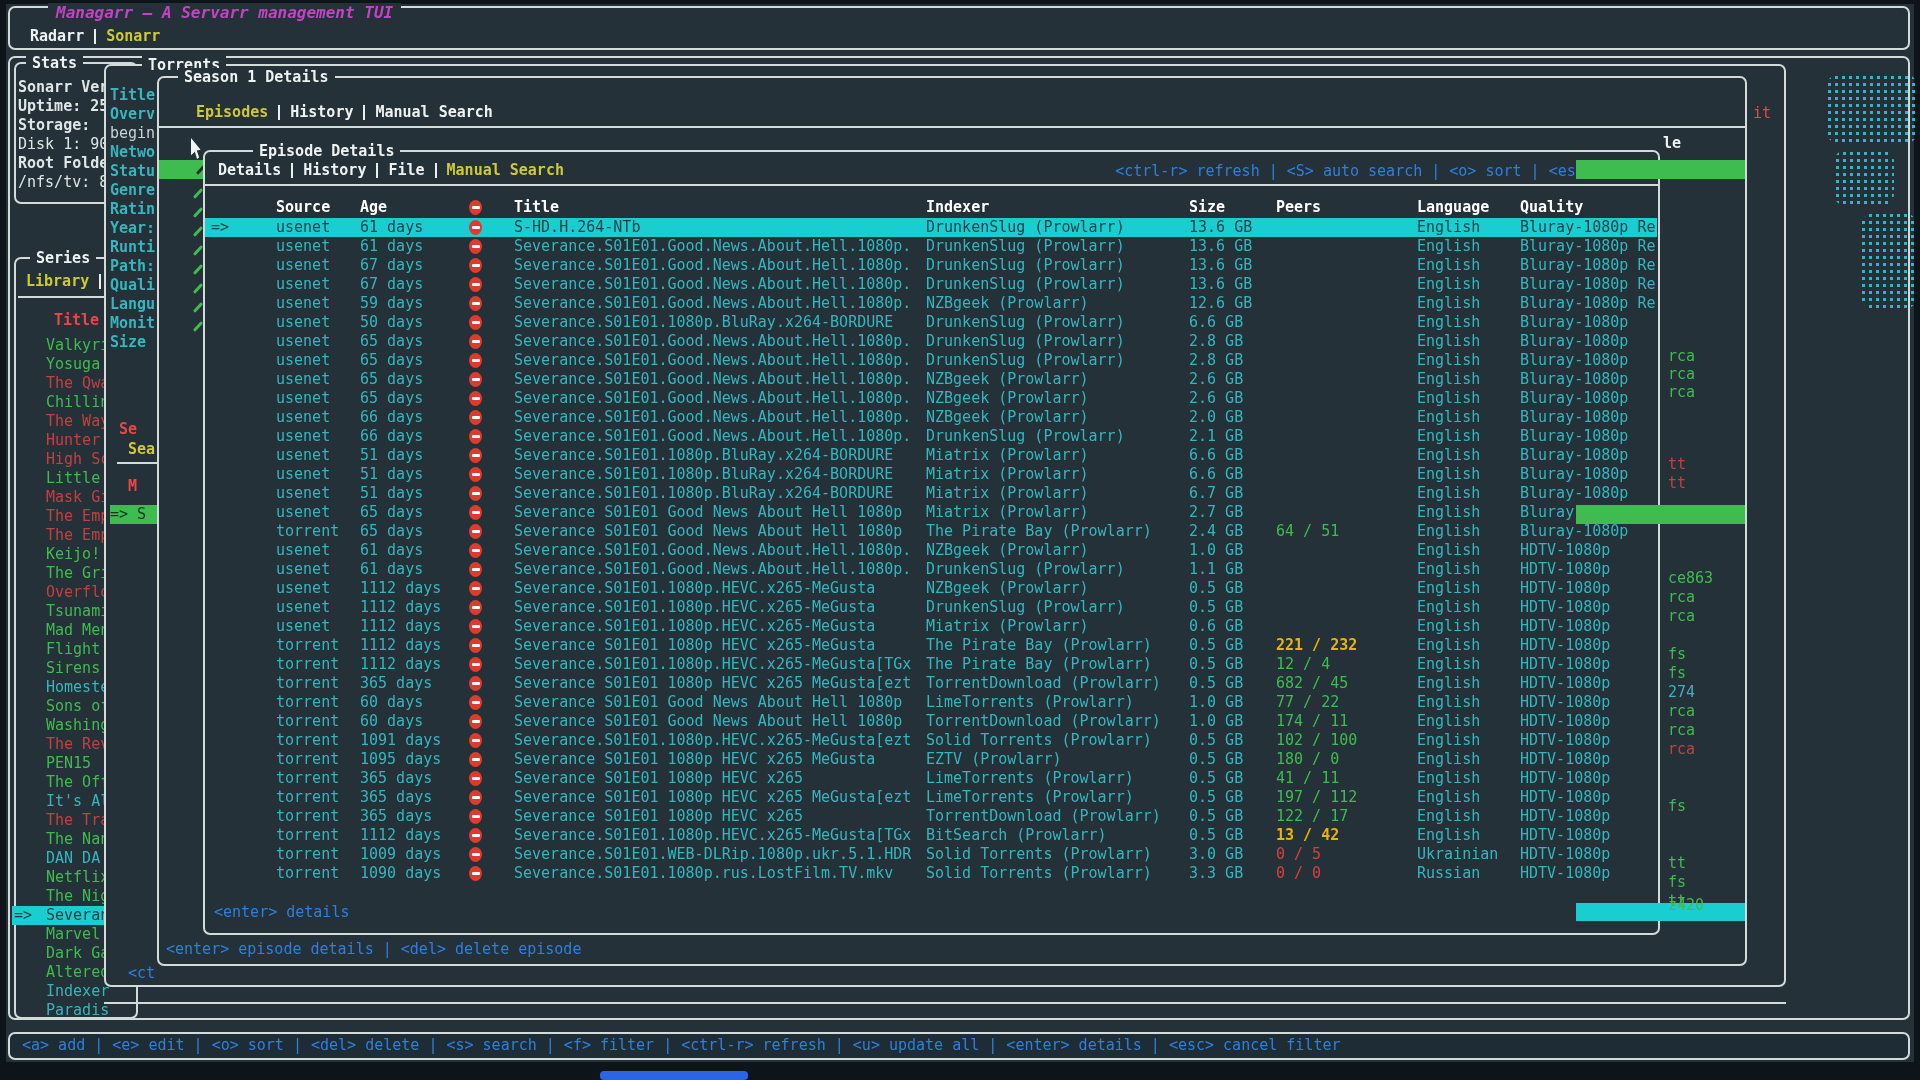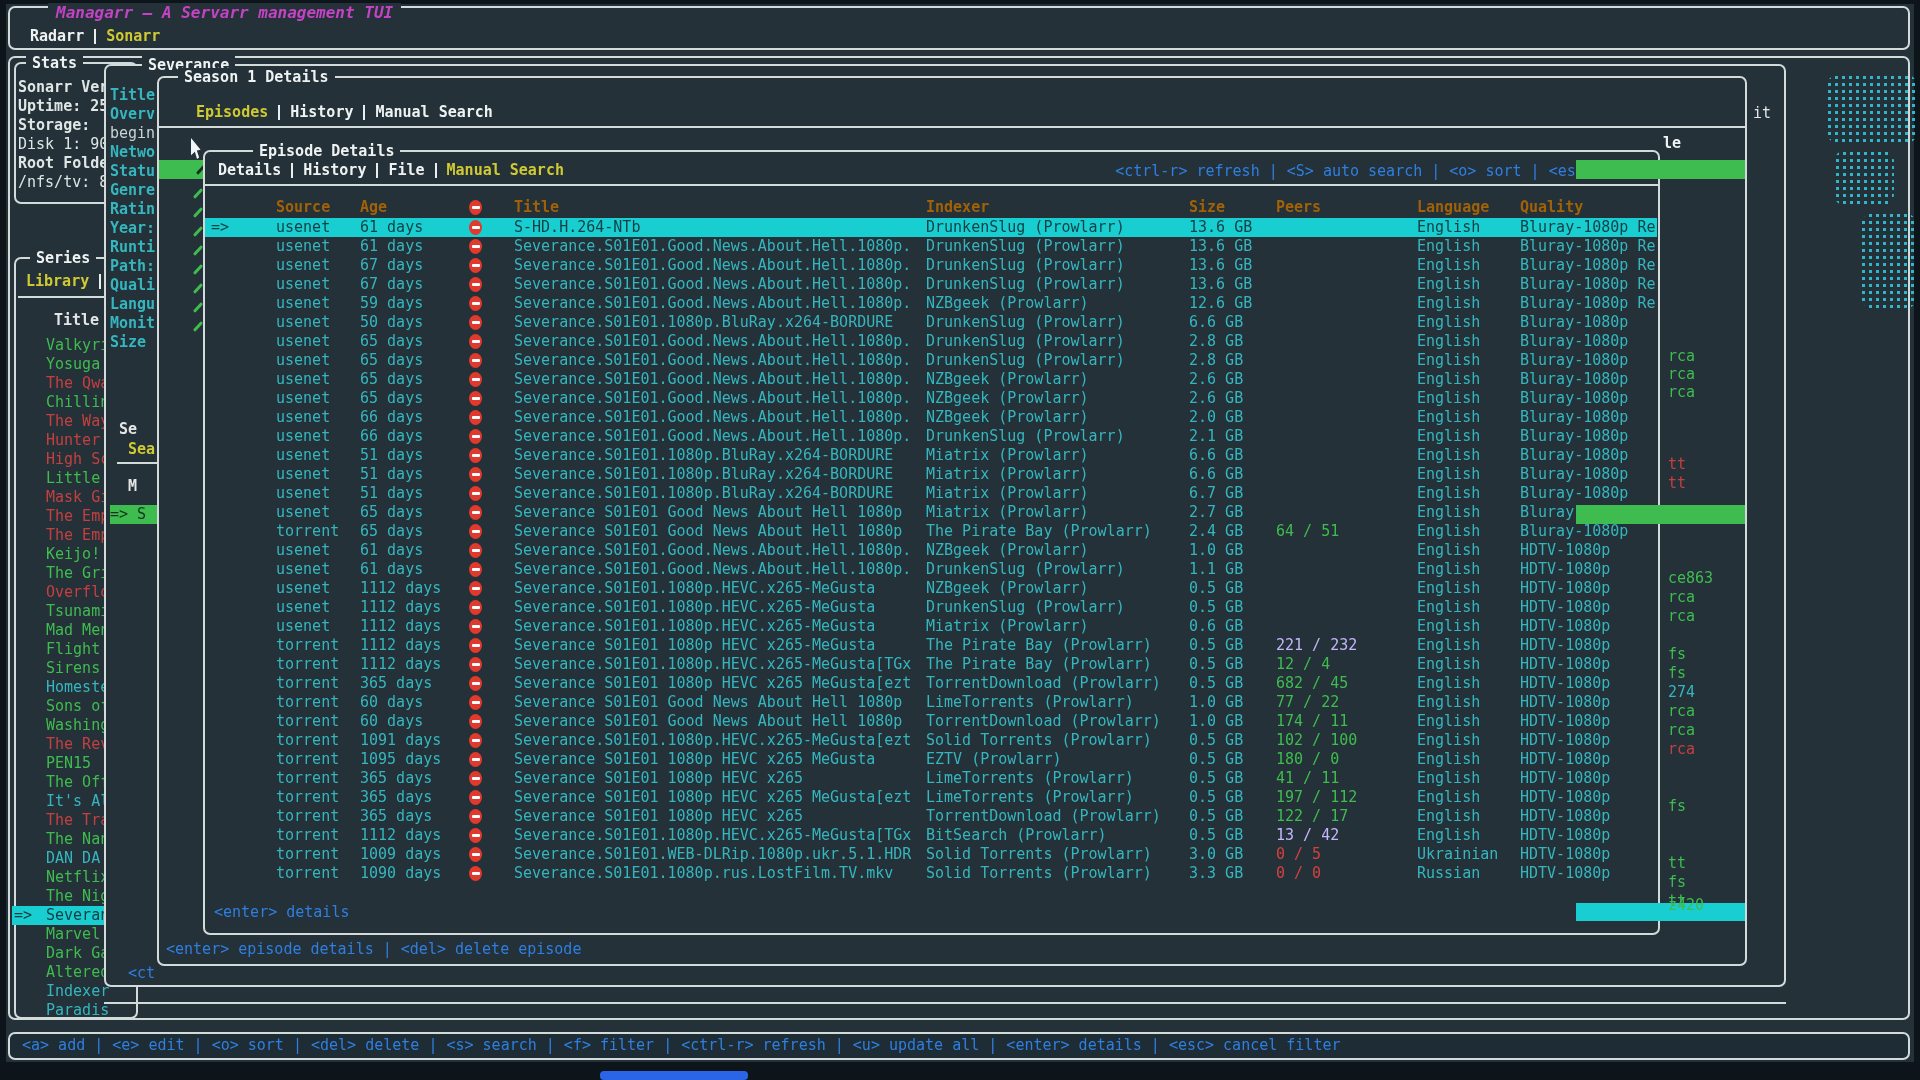--- a/index.html
+++ b/index.html
@@ -5,42 +5,42 @@
   html,body{margin:0;padding:0;background:#05090c;}
   #screen{position:relative;width:1920px;height:1080px;background:#0d151a;overflow:hidden;
           font-family:"DejaVu Sans Mono",monospace;font-size:15px;line-height:19px;color:#c9d4d4;}
   .abs{position:absolute;}
   .win{position:absolute;border:2px solid #d3dada;border-radius:7px;background:#243138;box-sizing:border-box;}
   .panel-title{position:absolute;background:#243138;padding:0 6px;font-weight:bold;color:#eef2f2;white-space:pre;}
   .hline{position:absolute;height:2px;background:#d3dada;}
   .vsep{display:inline-block;width:2px;height:15px;background:#e8eded;margin:0 10px;vertical-align:middle;}
   .bold{font-weight:bold;}
   .italic{font-style:italic;}
-  .c-white{color:#e5e5e5;} .c-gray{color:#b9c4c4;} .c-cyan{color:#35b6bf;} .c-green{color:#3fbc4f;}
+  .c-white{color:#ef4444;} .c-gray{color:#b9c4c4;} .c-cyan{color:#35b6bf;} .c-green{color:#3fbc4f;}
   .c-red{color:#c44040;} .c-yellow{color:#cfc933;} .c-blue{color:#2f7fe0;} .c-magenta{color:#c443c4;}
-  .c-peermagenta{color:#c4b5fd;} .c-peerred{color:#d64040;} .c-white-bold{color:#eef2f2;font-weight:bold;}
+  .c-peermagenta{color:#eab308;font-weight:bold;} .c-peerred{color:#d64040;} .c-white-bold{color:#eef2f2;font-weight:bold;}
   .kb{position:absolute;color:#2f7fe0;white-space:pre;}
   .tab{display:inline-block;white-space:pre;cursor:default;}
   .tab.active{color:#cfc933;font-weight:bold;}
   .tab.inactive{color:#eef2f2;font-weight:bold;}
   
   .series-item{position:absolute;left:12px;width:120px;height:19px;white-space:pre;overflow:hidden;}
   .series-item .lbl{position:absolute;left:34px;}
   .series-item.sel{background:#19ced1;color:#103c42;}
   .series-item.sel .mk{position:absolute;left:2px;color:#103c42;}
   
   .stat-line{position:absolute;left:2px;width:118px;height:19px;white-space:pre;overflow:hidden;color:#dfe6e6;}
   
   .detail-label{position:absolute;left:0;width:47px;height:19px;overflow:hidden;white-space:pre;font-weight:bold;color:#35b6bf;}
   .detail-label.plain{font-weight:normal;color:#c9d4d4;}
   
   .t-row{position:absolute;left:205px;width:1452px;height:19px;overflow:hidden;color:#35b6bf;white-space:pre;}
   .t-row.sel{background:#19ced1;color:#113f46;}
   .t-row span{position:absolute;top:0;white-space:pre;}
-  .t-head{color:#a16207;font-weight:bold;}
+  .t-head{color:#ffffff;font-weight:bold;}
   .noentry{position:absolute;width:13px;height:15px;background:#e0392e;border-radius:50%;}
   .noentry::after{content:"";position:absolute;left:2.5px;right:2.5px;top:6px;height:3px;background:#fff;border-radius:1px;}
   .pencil{position:absolute;width:12px;height:3px;border-radius:2px;background:#3fbc4f;transform:rotate(-48deg);}
   .pencil.dark{background:#14331d;}
   .greenbar{position:absolute;background:#3fbc4f;}
   .cyanbar{position:absolute;background:#19ced1;}
   .fragment{position:absolute;white-space:pre;}
   .dots{position:absolute;background-image:radial-gradient(circle,#2fb7c9 1.6px,rgba(0,0,0,0) 1.8px);background-size:7px 7px;}
   .cursor{position:absolute;width:15px;height:21px;background:#f2f5f5;
           clip-path:polygon(0 0,0 82%,26% 65%,40% 100%,54% 93%,39% 60%,64% 56%);
@@ -110,21 +110,21 @@
       <div class="series-item c-green" style="top: 551px;"><span class="lbl">The Nig</span></div>
       <div class="series-item sel" style="top: 570px;"><span class="mk">=&gt;</span><span class="lbl">Severan</span></div>
       <div class="series-item c-green" style="top: 589px;"><span class="lbl">Marvel'</span></div>
       <div class="series-item c-green" style="top: 608px;"><span class="lbl">Dark Ga</span></div>
       <div class="series-item c-green" style="top: 627px;"><span class="lbl">Altered</span></div>
       <div class="series-item c-cyan" style="top: 646px;"><span class="lbl">Indexer</span></div>
       <div class="series-item c-cyan" style="top: 665px;"><span class="lbl">Paradis</span></div>
     </div>
 
   <div class="win" style="left:104px;top:64px;width:1682px;height:923px;"></div>
-  <div class="panel-title" style="left:142px;top:56px;">Severance</div>
+  <div class="panel-title" style="left:142px;top:56px;">Torrents</div>
   <div class="abs" id="detail-labels" style="left:110px;top:86px;width:47px;">
       <div class="detail-label" style="top: 0px;">Title</div>
       <div class="detail-label" style="top: 19px;">Overv</div>
       <div class="detail-label plain" style="top: 38px;">begin</div>
       <div class="detail-label" style="top: 57px;">Netwo</div>
       <div class="detail-label" style="top: 76px;">Statu</div>
       <div class="detail-label" style="top: 95px;">Genre</div>
       <div class="detail-label" style="top: 114px;">Ratin</div>
       <div class="detail-label" style="top: 133px;">Year:</div>
       <div class="detail-label" style="top: 152px;">Runti</div>

